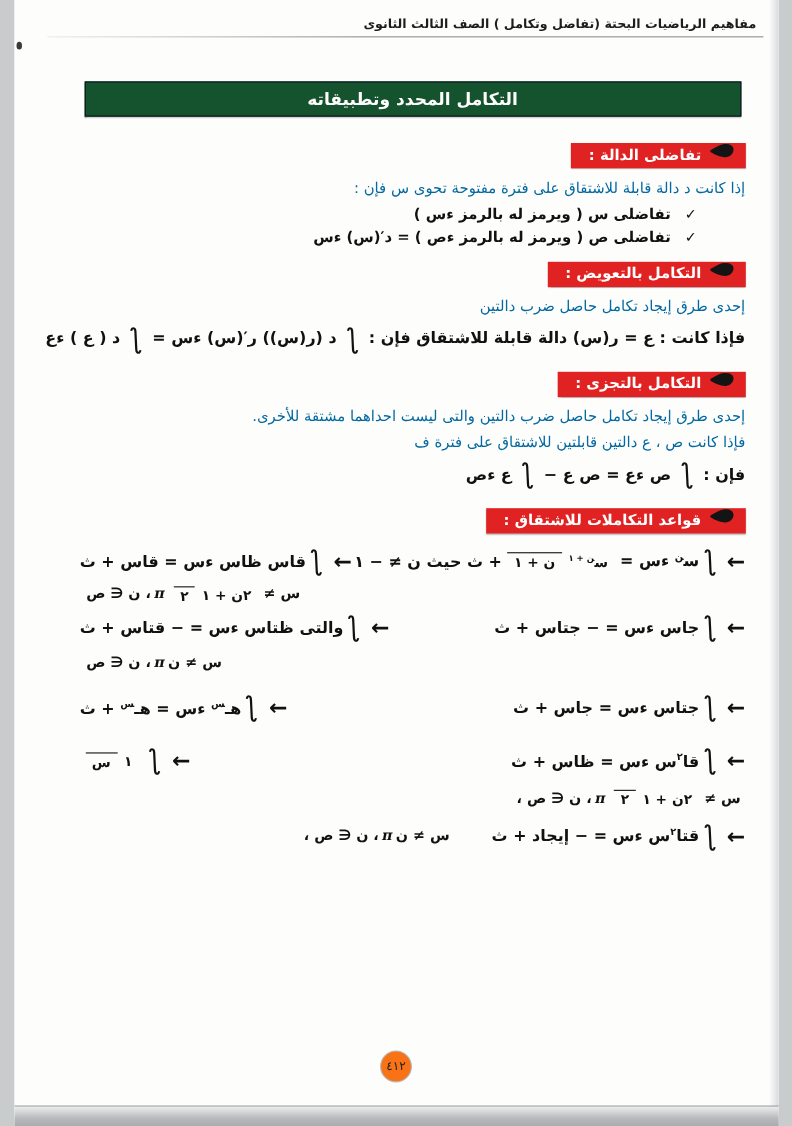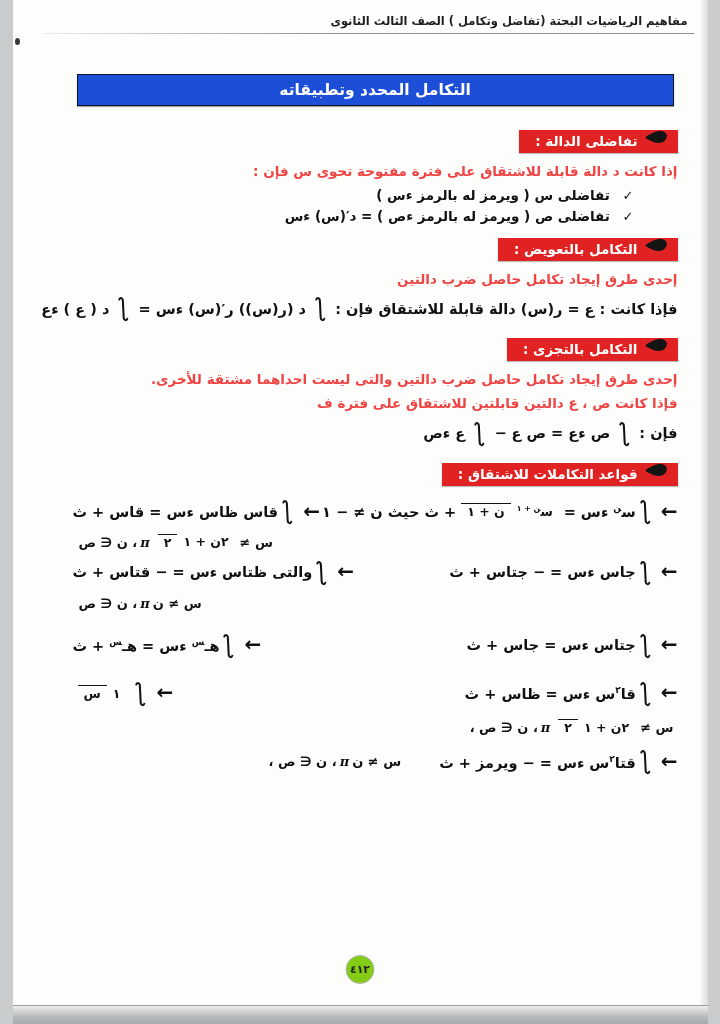--- a/index.html
+++ b/index.html
@@ -14,33 +14,33 @@
     border-top:1px solid #9aa0a3;}
   .scan-right{position:absolute;top:0;right:0;width:9px;height:100%;
     background:linear-gradient(to left,#d9dbdc, rgba(255,255,255,0));}
   .speck{position:absolute;top:38px;right:688px;width:5px;height:7px;background:#3a3a3a;border-radius:50%;}
 
   .header-row{padding:14px 20px 0 0;font-size:11.5px;font-weight:700;color:#1d1d1d;text-align:right;}
   .header-rule{height:1px;margin:5px 14px 0 30px;
     background:linear-gradient(to left,#8e8e8e 55%,rgba(170,170,170,.2));}
 
   .title-bar{margin:40px 34px 0 64px;height:30px;line-height:30px;text-align:center;
-    background:#1d4ed8;border:1px solid #0d1521;box-shadow:0 1px 1px rgba(0,0,0,.35);
+    background:#14532d;border:1px solid #0d1521;box-shadow:0 1px 1px rgba(0,0,0,.35);
     color:#fff;font-size:15.5px;font-weight:700;letter-spacing:.5px;}
 
   .content{padding:0 30px 0 60px;}
 
   .badge-row{margin-top:24px;}
   .badge-row.tight{margin-top:14px;}
   .badge{display:inline-flex;align-items:center;gap:7px;background:#e02222;
     color:#fff;font-size:13.5px;font-weight:700;padding:3px 10px 4px 16px;
     box-shadow:0 1px 1px rgba(0,0,0,.25);justify-content:flex-end;}
   .badge .hand{position:relative;top:-4px;line-height:0;}
 
-  .para{margin-top:9px;font-size:13.5px;font-weight:700;line-height:1.45;color:#ef4444;}
+  .para{margin-top:9px;font-size:13.5px;font-weight:400;line-height:1.45;color:#0369a1;}
   .check-line{margin-top:5px;padding-right:44px;font-size:13.5px;font-weight:700;white-space:nowrap;}
   .check-line .check{margin-left:8px;font-size:13px;}
 
   .formula-line{margin-top:4px;font-size:14.5px;font-weight:700;white-space:nowrap;line-height:2.1;}
   .ftext{vertical-align:middle;}
   .int{display:inline-block;transform:scaleX(-1);font-size:25px;font-weight:400;
     line-height:.7;vertical-align:middle;margin:0 3px;position:relative;top:-1px;}
   sup{font-size:.62em;} sub{font-size:.62em;}
 
   .frac{display:inline-flex;flex-direction:row;align-items:center;
@@ -56,21 +56,21 @@
   .cond-row{display:flex;font-size:13px;font-weight:700;align-items:center;white-space:nowrap;}
   .cond-row.left{justify-content:flex-end;padding-left:6px;}
   .cond-row.right{justify-content:flex-start;padding-right:4px;}
   .pi{font-style:italic;font-family:"DejaVu Serif",serif;margin:0 3px;} .m14{margin-top:14px;} .m12{margin-top:12px;}
   .m10{margin-top:10px;} .m22{margin-top:22px;} .m24{margin-top:24px;}
   .row5{justify-content:flex-start;gap:38px;}
 
   .page-number{position:absolute;bottom:40px;left:50%;transform:translateX(-50%);
     width:27px;height:27px;border:1px solid #b6b6b6;border-radius:50%;
     display:flex;align-items:center;justify-content:center;
-    font-size:11px;font-weight:700;color:#222;background:#84cc16;}
+    font-size:11px;font-weight:400;color:#222;background:#f97316;}
 </style>
 </head>
 <body>
 
 <div class="page">
 
   <div class="speck"></div>
 
   <div class="header-row">
     <span>مفاهيم الرياضيات البحتة (تفاضل وتكامل ) الصف الثالث الثانوى</span>
@@ -233,21 +233,21 @@
         <span class="den">٢</span>
       </span>
       <span class="pi">π</span>
       <span>،  ن ∈ ص  ،</span>
     </div>
 
     <div class="rule-row row5 m14">
       <div class="rule-cell">
         <span class="arrow">←</span>
         <span class="int">∫</span>
-        <span class="ftext"><span>قتا</span><sup>٢</sup><span>س ءس  =  − ويرمز + ث</span></span>
+        <span class="ftext"><span>قتا</span><sup>٢</sup><span>س ءس  =  − إيجاد + ث</span></span>
       </div>
       <div class="rule-cell cond-row">
         <span>س ≠  ن</span>
         <span class="pi">π</span>
         <span>،  ن ∈ ص  ،</span>
       </div>
     </div>
 
   </div>
 

